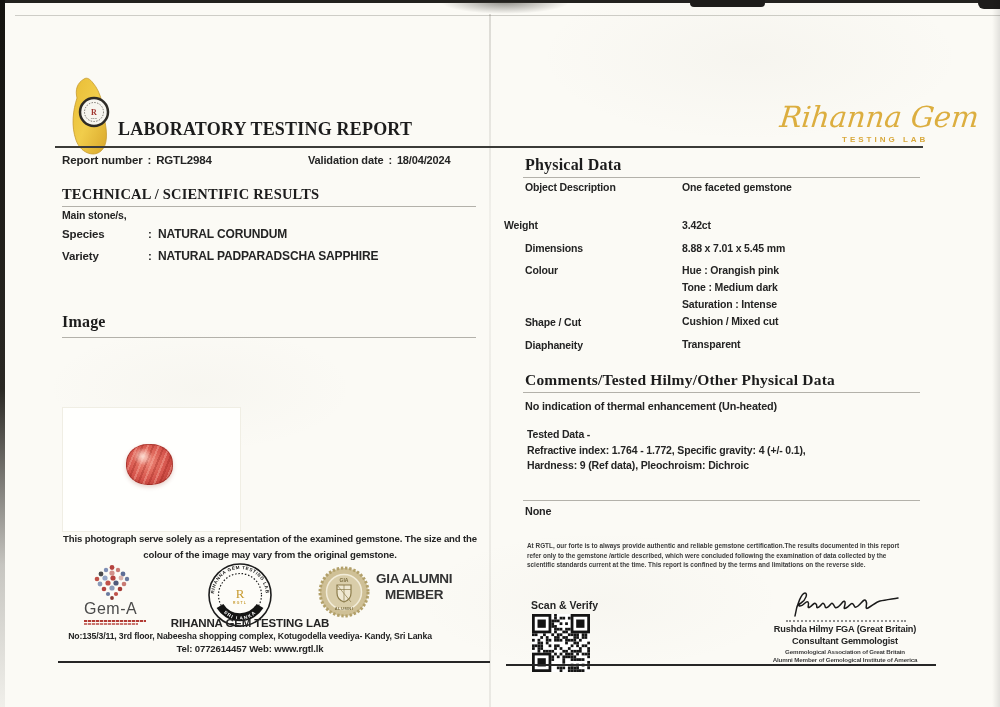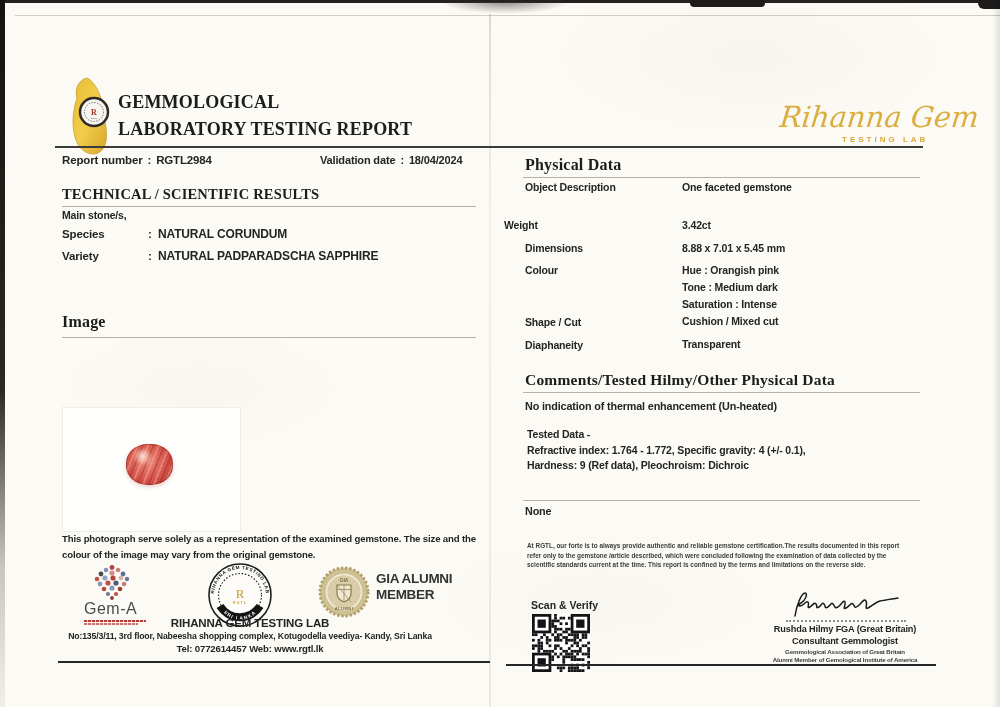--- a/index.html
+++ b/index.html
@@ -5,21 +5,21 @@
   html,body{margin:0;padding:0;background:#e9e8e4;}
   .page{position:relative;width:1000px;height:707px;margin:0 auto;overflow:hidden;
     background:#fbfaf5;
     background-image:
       radial-gradient(ellipse 300px 120px at 75% 8%, rgba(160,152,130,0.05), transparent 70%),
       radial-gradient(ellipse 220px 90px at 20% 55%, rgba(160,152,130,0.04), transparent 70%),
       radial-gradient(ellipse 260px 100px at 60% 85%, rgba(160,152,130,0.04), transparent 70%);
     font-family:"Liberation Sans",sans-serif;color:#242424;}
   .abs{position:absolute;line-height:1.18;}
   .serifh{font-family:"Liberation Serif",serif;font-weight:700;color:#1c1c1c;letter-spacing:.2px;}
-  .b{font-weight:700;color:#242424;letter-spacing:-.15px;}
+  .b{font-weight:700;color:#242424;letter-spacing:-.15px;text-align:center;}
   .rule{position:absolute;background:#3b3b38;height:2px;}
   .thin{position:absolute;background:#b3b1aa;height:1px;}
   .sepc{display:inline-block;margin:0 5px;}
   .ctr{text-align:center;}
   
   .art-top{position:absolute;top:0;left:0;width:100%;height:3px;background:#23221f;}
   .art-top-blob1{position:absolute;top:2px;left:440px;width:130px;height:12px;
      background:radial-gradient(ellipse at 50% 0,rgba(60,58,52,.55),rgba(60,58,52,0) 70%);}
   .art-top-blob2{position:absolute;top:0;left:690px;width:75px;height:7px;border-radius:0 0 4px 4px;background:#1d1c1a;}
   .art-top-corner{position:absolute;top:0;right:0;width:22px;height:9px;background:#1d1c1a;border-radius:0 0 0 6px;}
@@ -63,32 +63,31 @@
           <stop offset="1" stop-color="#d9a72b"></stop>
       </linearGradient>
     </defs>
     <path d="M22,3 C15,7 13,14 15,22 C11,34 9,50 14,64 C18,76 31,82 39,75 C46,69 45,56 43,46 C42,32 39,16 31,7 C28,3 25,1 22,3 Z" fill="url(#gold)" stroke="#c79a2e" stroke-width="0.8"></path>
     <circle cx="32" cy="36" r="14" fill="#f7f5ef" stroke="#2e2b26" stroke-width="2.5"></circle>
     <circle cx="32" cy="36" r="9.5" fill="none" stroke="#55504a" stroke-width="0.8" stroke-dasharray="1.4 1.4"></circle>
     <text x="32" y="38.5" text-anchor="middle" font-family="Liberation Serif,serif" font-size="8" fill="#a0342e" font-weight="bold">R</text>
     <text x="32" y="43" text-anchor="middle" font-size="2.4" fill="#55504a">RGTL</text>
   </svg>
 
-  <div class="abs serifh" style="left:118px;top:92px;font-size:18px">GEMMOLOGICAL</div>
   <div class="abs serifh" style="left:118px;top:119px;font-size:18px">LABORATORY TESTING REPORT</div>
 
   <div class="abs" style="left:780px;top:100px;width:170px;font-size:29px;font-family:'DejaVu Serif',serif;font-style:italic;color:#dcae3f;transform:skewX(-6deg);white-space:nowrap">Rihanna Gem</div>
   <div class="abs b" style="left:842px;top:135px;font-size:8px;letter-spacing:3px;color:#d9a93c">TESTING LAB</div>
 
   <div class="rule" style="left:55px;top:146px;width:868px"></div>
 
   <div class="abs b" style="left:62px;top:154px;font-size:11.5px">
     <span>Report number</span><span class="sepc">:</span><span>RGTL2984</span>
   </div>
-  <div class="abs b" style="left:320px;top:154px;font-size:11px">
+  <div class="abs b" style="left:308px;top:154px;font-size:11px">
     <span>Validation date</span><span class="sepc">:</span><span>18/04/2024</span>
   </div>
 
   <div class="abs serifh" style="left:62px;top:186px;font-size:14.5px">TECHNICAL / SCIENTIFIC RESULTS</div>
   <div class="thin" style="left:62px;top:206px;width:414px"></div>
 
   <div class="abs b" style="left:62px;top:209px;font-size:10.5px">Main stone/s,</div>
 
   <div class="abs b" style="left:62px;top:228px;font-size:11.5px">Species</div>
   <div class="abs b" style="left:148px;top:228px;font-size:11.5px">:</div>

